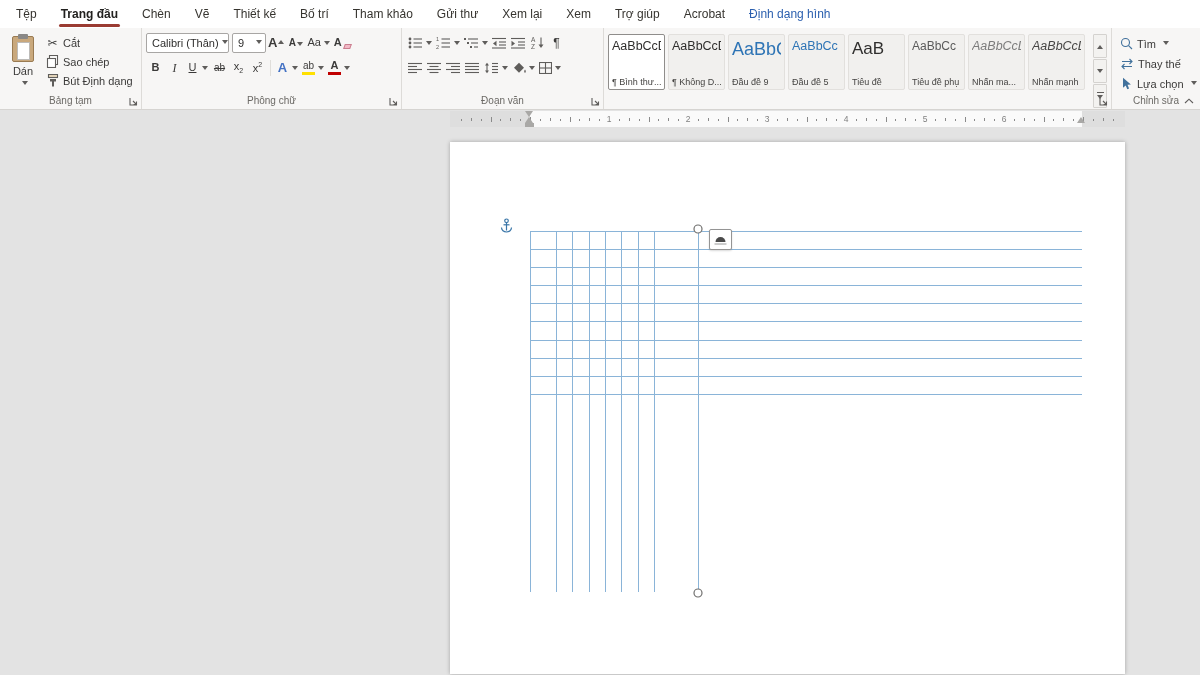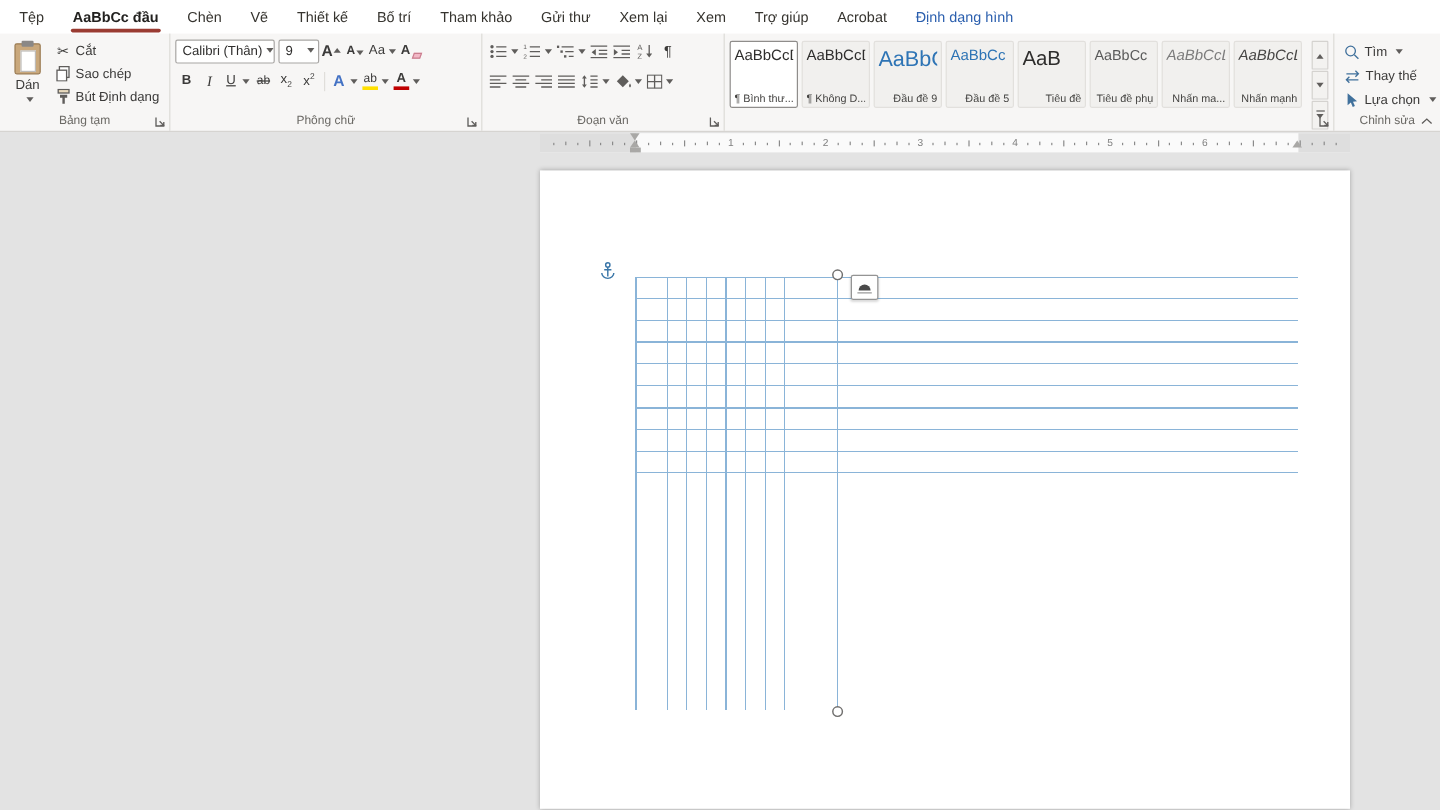--- a/index.html
+++ b/index.html
@@ -74,21 +74,21 @@
   .gallery{display:flex;gap:3px;flex:1;padding-top:2px}
   .style-item{width:57px;height:56px;background:#f1f0ee;border:1px solid #e2e0dd;border-radius:2px;padding:4px 3px 2px;display:flex;flex-direction:column;justify-content:space-between;overflow:hidden;cursor:pointer}
   .style-item.selected{background:#fff;border-color:#8f8d8b}
   .sample{white-space:nowrap;overflow:hidden;font-size:12.5px;color:#2f2e2d}
   .k-h1{color:#2e74b5;font-size:18px}
   .k-h2{color:#2e74b5;font-size:12.5px}
   .k-title{font-size:17px}
   .k-subtitle{color:#5a5a5a;font-size:12px}
   .k-subtle{font-style:italic;color:#7c7c7c}
   .k-emphasis{font-style:italic;color:#474645}
-  .sname{font-size:9px;color:#454442;white-space:nowrap;overflow:hidden;text-align:right}
+  .sname{font-size:9px;color:#454442;white-space:nowrap;overflow:hidden;text-align:left}
   .gal-scroll{width:14px;display:flex;flex-direction:column;gap:1px;margin-left:3px;padding:2px 0 1px}
   .gsbtn{flex:1;background:#f3f2f0;border:1px solid #d4d2cf;border-radius:1px;display:flex;flex-direction:column;align-items:center;justify-content:center;cursor:pointer}
   .tri{width:0;height:0;border:3px solid transparent}
   .tri.up{border-bottom:4px solid #5f5d5b;margin-bottom:2px}
   .tri.down{border-top:4px solid #5f5d5b;margin-top:2px}
   .gsbtn .mbar{width:7px;height:1.5px;background:#5f5d5b;margin-top:2px}
 
   
   .edit-items{display:flex;flex-direction:column;gap:3px;padding:3px 0 0 2px}
   .ebtn{display:flex;align-items:center;gap:4px;font-size:11px;color:#3b3a39;height:17px;padding:0 2px;white-space:nowrap}
@@ -116,21 +116,21 @@
   .anchor{position:absolute;left:50px;top:76px}
   .layout-opts{position:absolute;left:259px;top:87px;width:23px;height:21px;background:#fff;border:1px solid #949494;border-radius:2px;display:flex;align-items:center;justify-content:center;box-shadow:0 1px 2px rgba(0,0,0,.15);cursor:pointer}
 </style>
 </head>
 <body>
 
 <div class="app">
 
   <header class="tabbar" id="tabbar">
       <div class="tab">Tệp</div>
-      <div class="tab active">AaBbCc đầu</div>
+      <div class="tab active">Trang đầu</div>
       <div class="tab">Chèn</div>
       <div class="tab">Vẽ</div>
       <div class="tab">Thiết kế</div>
       <div class="tab">Bố trí</div>
       <div class="tab">Tham khảo</div>
       <div class="tab">Gửi thư</div>
       <div class="tab">Xem lại</div>
       <div class="tab">Xem</div>
       <div class="tab">Trợ giúp</div>
       <div class="tab">Acrobat</div>

